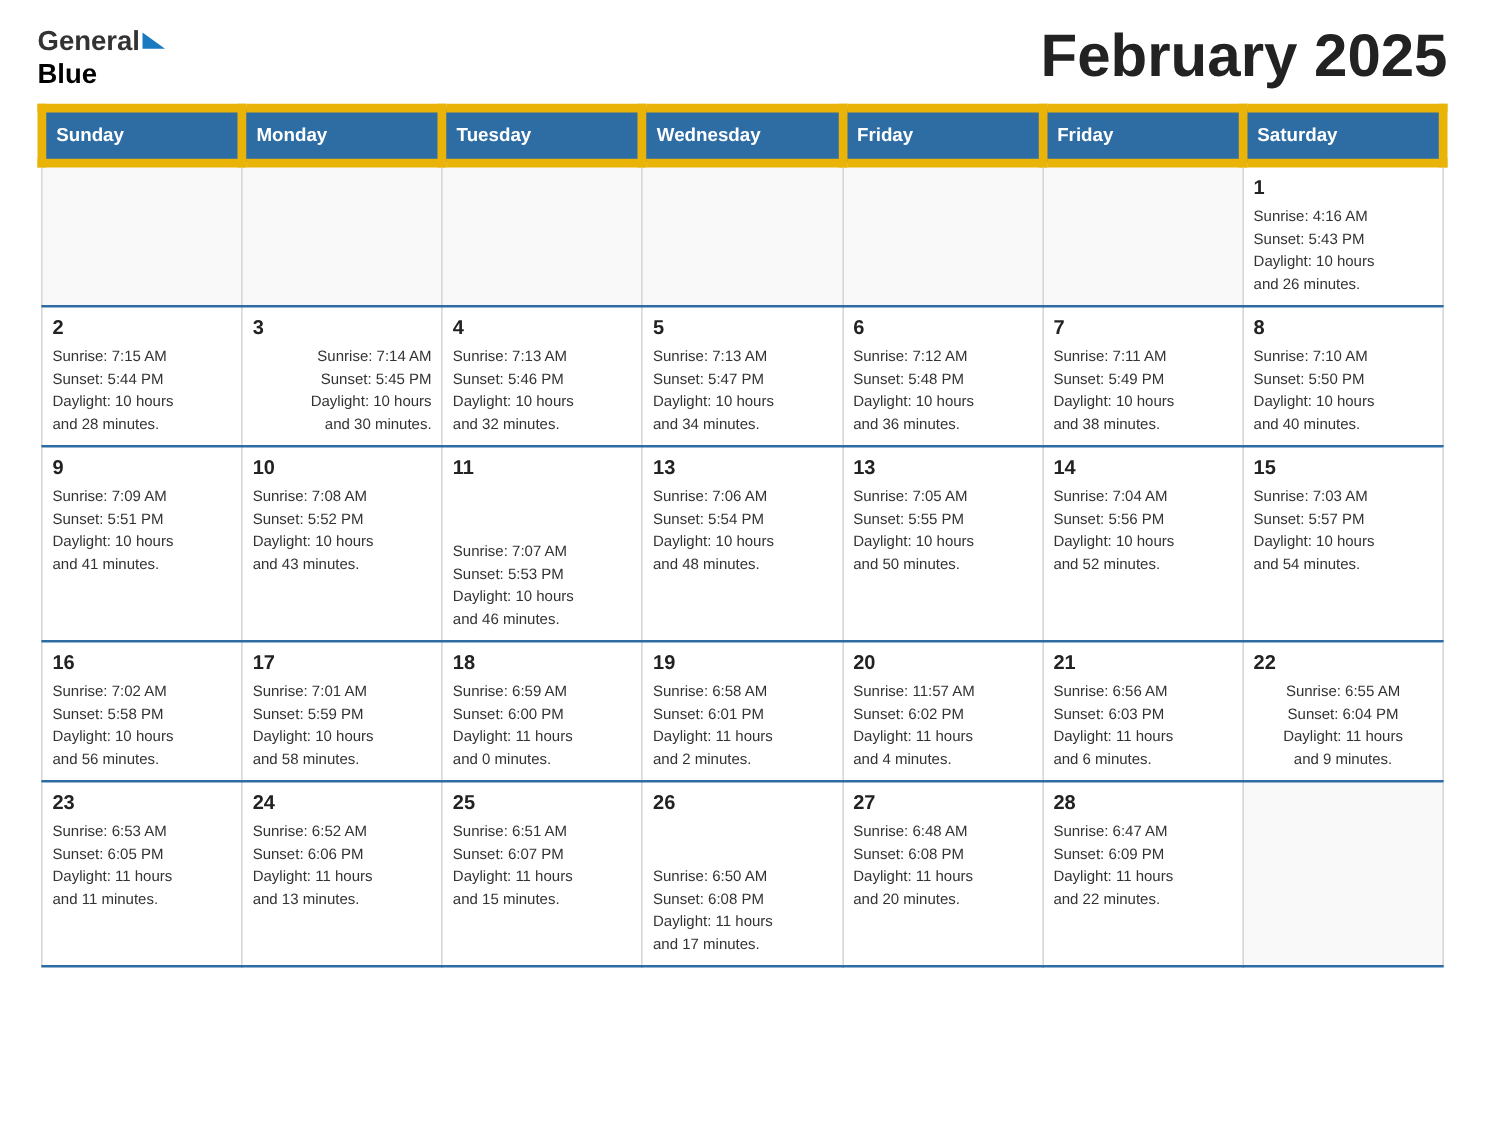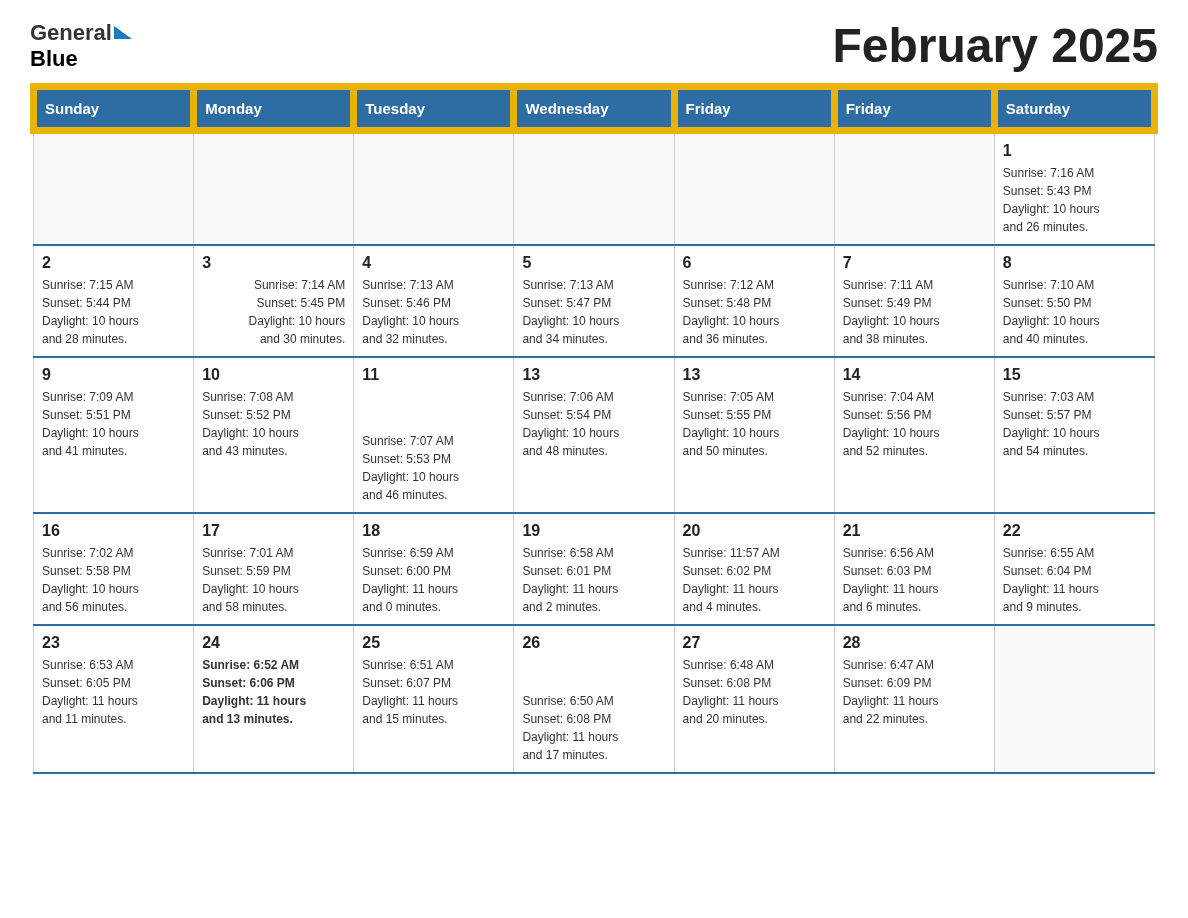--- a/index.html
+++ b/index.html
@@ -131,21 +131,21 @@
   <tbody id="calendar-body">
   <tr>
         <td class="empty-cell"></td>
         <td class="empty-cell"></td>
         <td class="empty-cell"></td>
         <td class="empty-cell"></td>
         <td class="empty-cell"></td>
         <td class="empty-cell"></td>
         <td>
           <span class="day-number">1</span>
-          <div class="day-info" style="white-space: pre-line;">Sunrise: 7:16 AM
+          <div class="day-info" style="white-space: pre-line;">Sunrise: 4:16 AM
 Sunset: 5:43 PM
 Daylight: 10 hours
 and 26 minutes.</div>
         </td>
       </tr>
       <tr>
         <td>
           <span class="day-number">2</span>
           <div class="day-info" style="white-space: pre-line;">Sunrise: 7:15 AM
 Sunset: 5:44 PM
@@ -284,37 +284,37 @@
         </td>
         <td>
           <span class="day-number">21</span>
           <div class="day-info" style="white-space: pre-line;">Sunrise: 6:56 AM
 Sunset: 6:03 PM
 Daylight: 11 hours
 and 6 minutes.</div>
         </td>
         <td>
           <span class="day-number">22</span>
-          <div class="day-info" style="white-space: pre-line;">Sunrise: 6:55 AM
+          <div class="day-info" style="white-space: pre-line; text-align: center;">Sunrise: 6:55 AM
 Sunset: 6:04 PM
 Daylight: 11 hours
 and 9 minutes.</div>
         </td>
       </tr>
       <tr>
         <td>
           <span class="day-number">23</span>
           <div class="day-info" style="white-space: pre-line;">Sunrise: 6:53 AM
 Sunset: 6:05 PM
 Daylight: 11 hours
 and 11 minutes.</div>
         </td>
         <td>
           <span class="day-number">24</span>
-          <div class="day-info" style="white-space: pre-line; font-weight: bold;">Sunrise: 6:52 AM
+          <div class="day-info" style="white-space: pre-line;">Sunrise: 6:52 AM
 Sunset: 6:06 PM
 Daylight: 11 hours
 and 13 minutes.</div>
         </td>
         <td>
           <span class="day-number">25</span>
           <div class="day-info" style="white-space: pre-line;">Sunrise: 6:51 AM
 Sunset: 6:07 PM
 Daylight: 11 hours
 and 15 minutes.</div>

